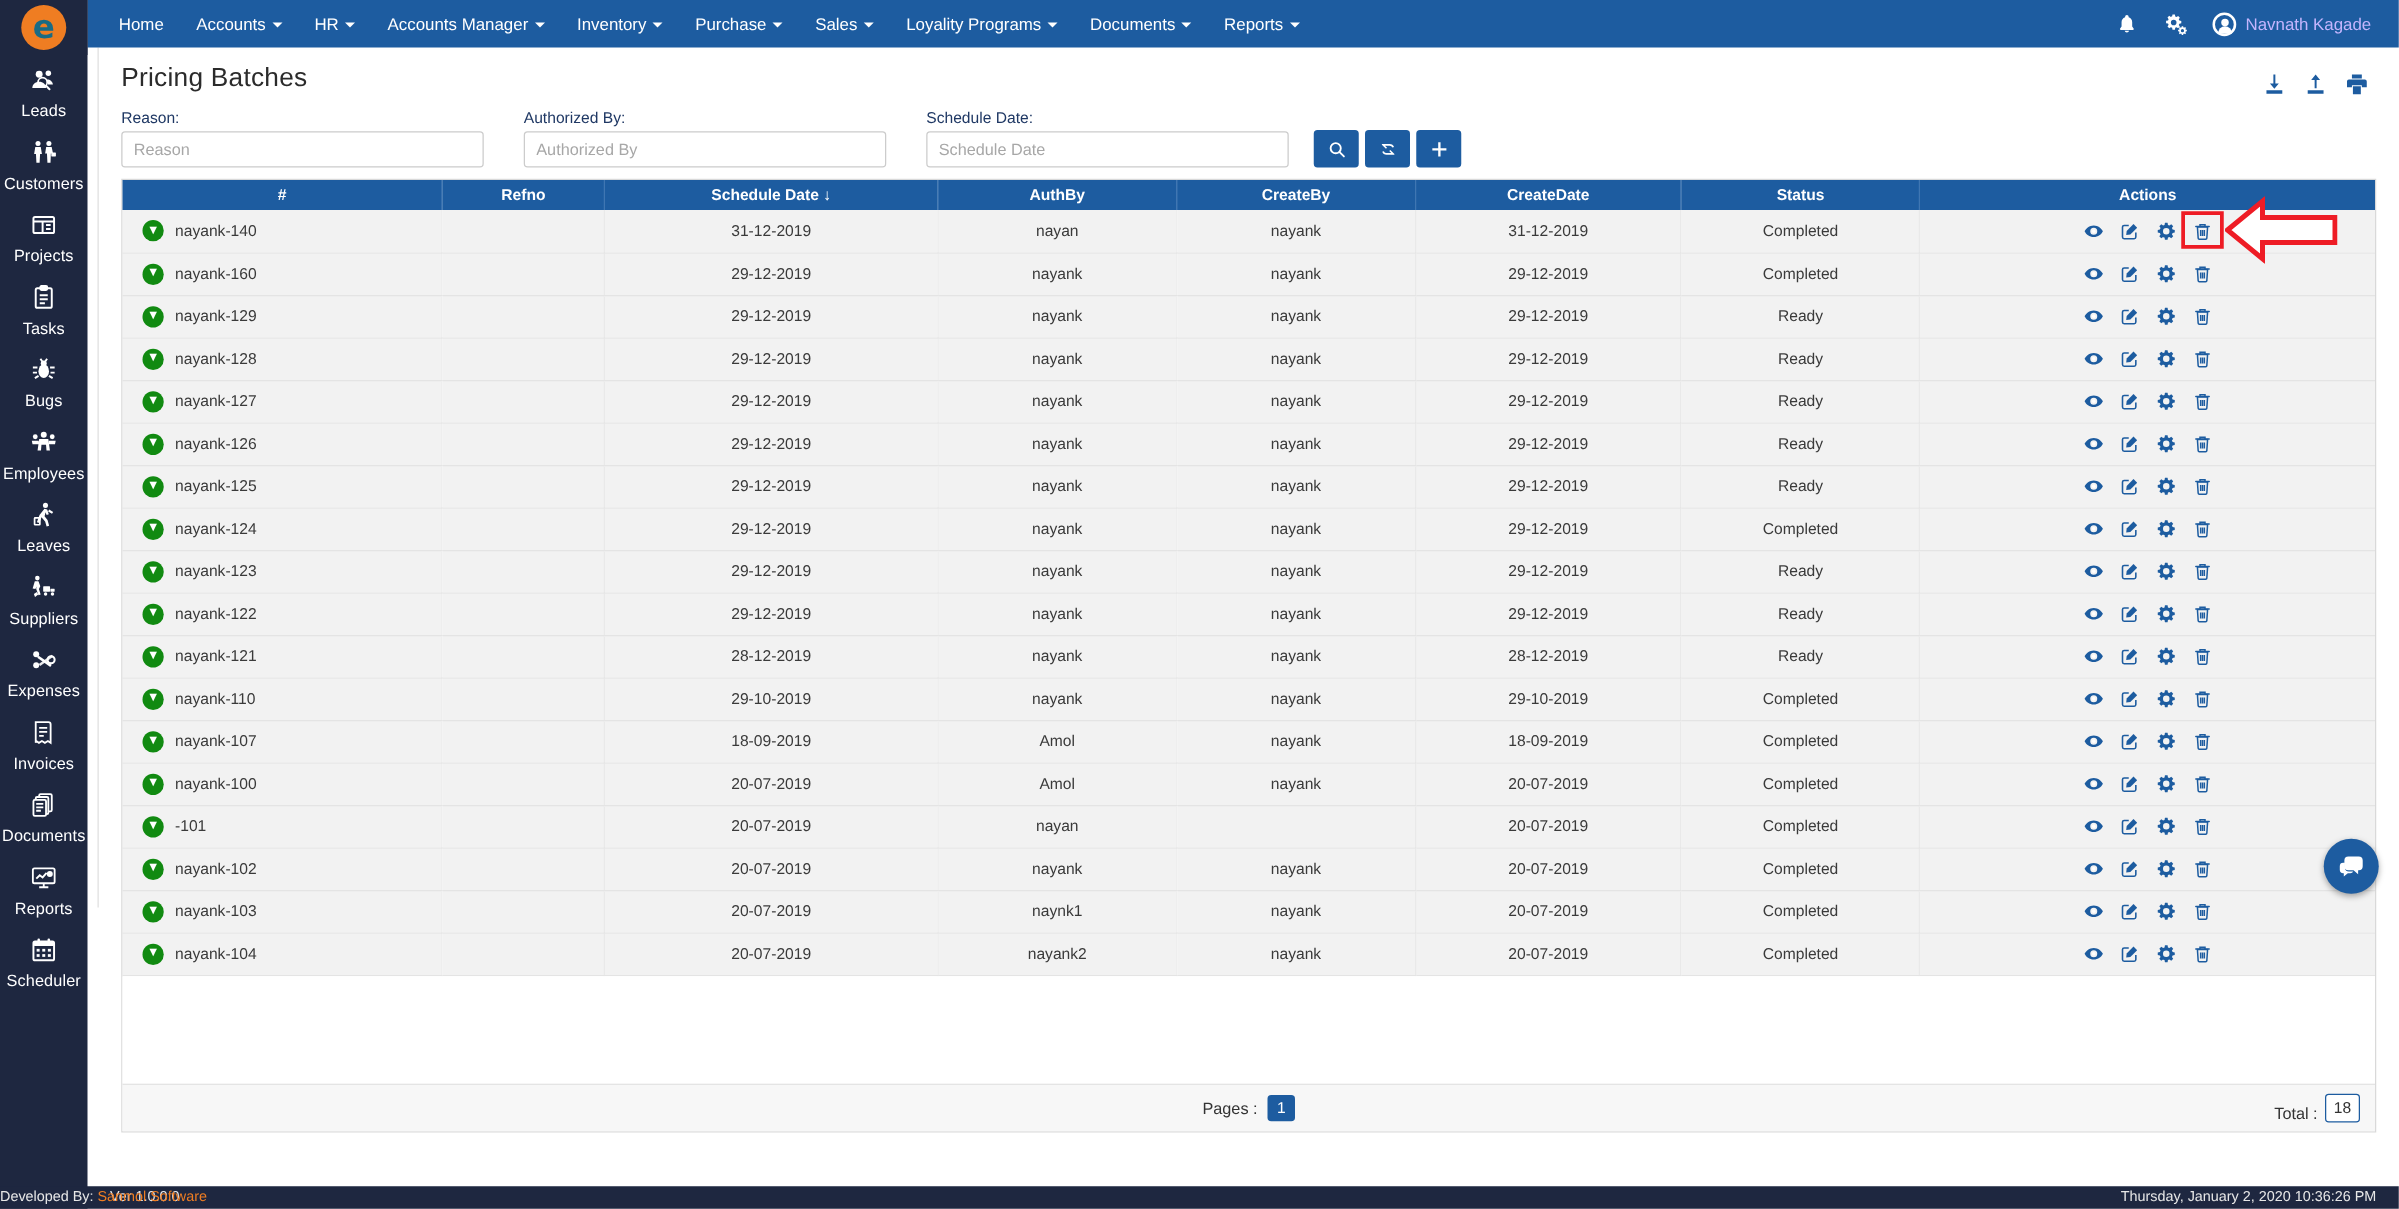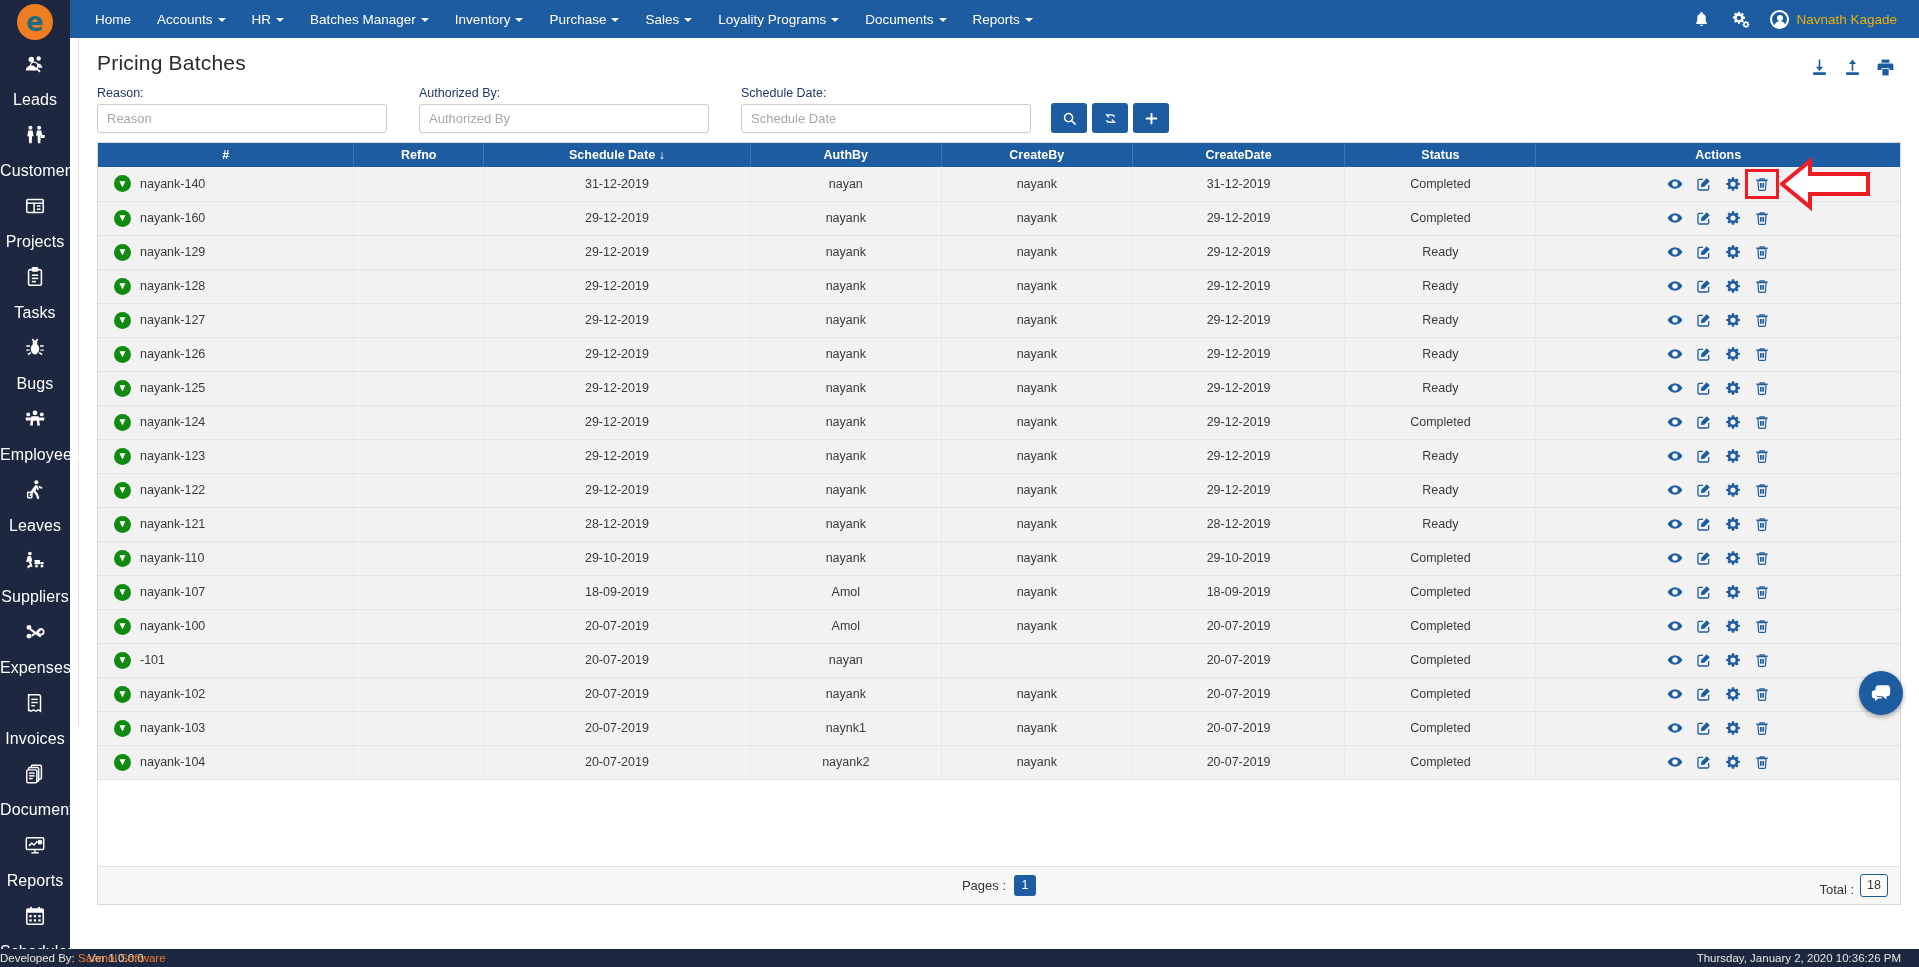--- a/index.html
+++ b/index.html
@@ -30,21 +30,21 @@
     font-size: 26px; font-weight: bold; color: #1a6b84;
     line-height: 1;
   }
   .side-item {
     display: block; width: 70px; padding: 9px 0 6px 0;
     text-align: center; text-decoration: none; color: #ffffff;
     cursor: pointer;
   }
   .side-ico { display:block; height: 26px; line-height: 26px; font-size: 21px; }
   .side-ico svg { display:block; margin: 0 auto; }
-  .side-lbl { display:block; font-size: 16px; margin-top: 12px; letter-spacing: .1px; }
+  .side-lbl { display:block; font-size: 13px; margin-top: 2px; letter-spacing: .1px; }
 
   
   #topnav {
     position: absolute; left: 70px; top: 0;
     width: 1849px; height: 38px;
     background: #1d5ca0;
     display: flex; align-items: center;
     z-index: 20;
   }
   #navleft { display: flex; align-items: center; padding-left: 12px; flex: 1 1 auto; }
@@ -52,21 +52,21 @@
     color: #ffffff; font-size: 13.5px; padding: 9px 13px;
     white-space: nowrap; cursor: pointer; text-decoration: none;
   }
   .caret {
     display: inline-block; width: 0; height: 0; margin-left: 5px;
     border-left: 4px solid transparent; border-right: 4px solid transparent;
     border-top: 4px solid #ffffff; vertical-align: middle;
   }
   #navright { display: flex; align-items: center; gap: 20px; padding-right: 22px; }
   .nav-ico { color: #fff; font-size: 17px; cursor: pointer; line-height: 1; display:flex; align-items:center;}
-  #userbox { display: flex; align-items: center; gap: 7px; color: #eab308; font-size: 13.5px; cursor: pointer; }
+  #userbox { display: flex; align-items: center; gap: 7px; color: #c4b5fd; font-size: 13.5px; cursor: pointer; }
   .avatar-circ {
     width: 19px; height: 19px; border-radius: 50%;
     border: 2px solid #ffffff; position: relative; flex: none;
   }
   .avatar-circ::after {
     content: ""; position: absolute; left: 50%; top: 3px;
     transform: translateX(-50%);
     width: 6px; height: 6px; border-radius: 50%; background: #fff;
   }
   .avatar-circ::before {
@@ -357,21 +357,21 @@
         <span class="side-lbl">Scheduler</span>
       </a>
     </div>
 </div>
 
 <div id="topnav">
   <div id="navleft">
       <a class="nav-item"><span>Home</span></a>
       <a class="nav-item"><span>Accounts</span><span class="caret"></span></a>
       <a class="nav-item"><span>HR</span><span class="caret"></span></a>
-      <a class="nav-item"><span>Batches Manager</span><span class="caret"></span></a>
+      <a class="nav-item"><span>Accounts Manager</span><span class="caret"></span></a>
       <a class="nav-item"><span>Inventory</span><span class="caret"></span></a>
       <a class="nav-item"><span>Purchase</span><span class="caret"></span></a>
       <a class="nav-item"><span>Sales</span><span class="caret"></span></a>
       <a class="nav-item"><span>Loyality Programs</span><span class="caret"></span></a>
       <a class="nav-item"><span>Documents</span><span class="caret"></span></a>
       <a class="nav-item"><span>Reports</span><span class="caret"></span></a>
     </div>
   <div id="navright">
     <span class="nav-ico" title="Notifications">
       <svg width="17" height="18" viewBox="0 0 24 24" fill="#ffffff" aria-hidden="true">

